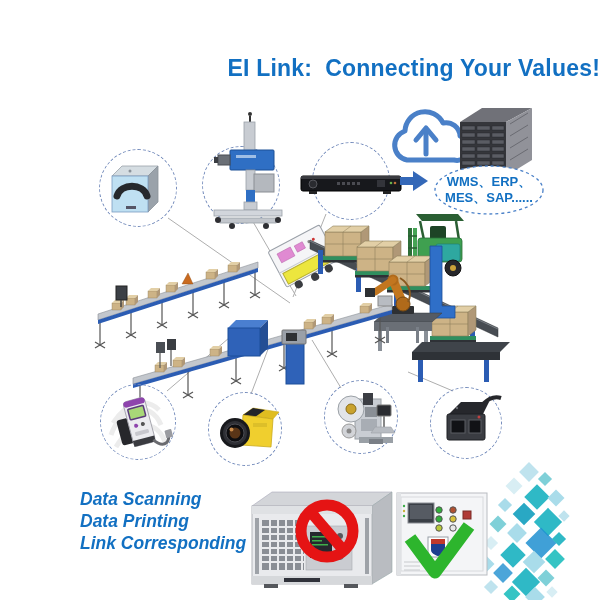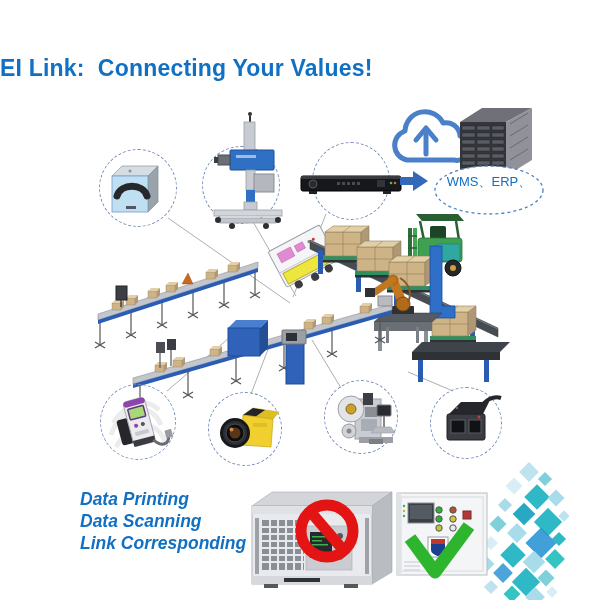--- a/index.html
+++ b/index.html
@@ -1,22 +1,22 @@
 <!DOCTYPE html>
 <html style="--title-blue: #1270c2; --accent-blue: #4a80c8; --conveyor-blue: #2b5cb3; --prohibition-red: #e51414; --check-green: #2db52d; --mosaic-teal: #2fb9c6;"><head>
 <meta charset="utf-8">
 <style>
   html,body{margin:0;padding:0;background:#fff;}
   #frame{position:relative;width:600px;height:600px;background:#fff;overflow:hidden;
          font-family:"Liberation Sans",sans-serif;}
   .abs{position:absolute;}
   .circle{position:absolute;border:1.5px dashed #7189ba;border-radius:50%;box-sizing:border-box;background:transparent;}
-  #title{left:0;top:55px;width:600px;text-align:left;font-size:23px;font-weight:bold;
+  #title{left:0;top:55px;width:600px;text-align:right;font-size:23px;font-weight:bold;
          color:var(--title-blue,#1270c2);white-space:pre;letter-spacing:.2px;}
-  #wms-text{left:434px;top:174px;width:110px;text-align:center;font-size:13px;font-weight:normal;
+  #wms-text{left:434px;top:174px;width:110px;text-align:center;font-size:13px;font-weight:bold;
             color:var(--title-blue,#1270c2);line-height:16px;z-index:6;}
   #footer-text{left:80px;top:488px;z-index:5;}
   .footer-line{font-size:17.5px;font-weight:bold;font-style:italic;
                color:var(--title-blue,#1a6fbd);line-height:22px;}
   svg{display:block;overflow:visible;}
   .z1{z-index:1}.z2{z-index:2}.z3{z-index:3}.z4{z-index:4}.z5{z-index:5}
 </style>
 </head>
 <body>
 
@@ -99,20 +99,21 @@
   <svg class="abs z4" style="left:400px;top:170px" width="30" height="24" viewBox="0 0 30 24">
     <rect x="0" y="7" width="13" height="8" fill="#3468b8"></rect>
     <polygon points="13,1 28,11 13,21" fill="#3468b8"></polygon>
   </svg>
 
   <svg class="abs z3" style="left:432px;top:164px" width="114" height="52" viewBox="0 0 114 52">
     <ellipse cx="57" cy="26" rx="54" ry="24" fill="#ffffff" stroke="#4a80c8" stroke-width="1.3" stroke-dasharray="3,3"></ellipse>
   </svg>
   <div id="wms-text" class="abs">
     <div>WMS、ERP、</div>
+    <div>MES、SAP......</div>
   </div>
 
   <div class="circle z3" style="left:99px;top:149px;width:78px;height:78px">
     <svg width="78" height="78" viewBox="0 0 78 78">
       <polygon points="12,26 22,16 58,16 48,26" fill="#d5dde2" stroke="#9aa2aa" stroke-width="0.8"></polygon>
       <polygon points="48,26 58,16 58,52 48,62" fill="#9aa2aa" stroke="#8a929a" stroke-width="0.8"></polygon>
       <rect x="12" y="26" width="36" height="36" fill="#bfe0f2" stroke="#7a9cc0" stroke-width="0.8"></rect>
       <path d="M17,46 C21,33 43,33 47,46" fill="none" stroke="#26282c" stroke-width="7" stroke-linecap="round"></path>
       <rect x="26" y="56" width="10" height="3" fill="#556"></rect>
       <circle cx="30" cy="21" r="1.5" fill="#8a929a"></circle>
@@ -452,22 +453,22 @@
       <polygon points="18,26 30,14 58,14 52,26" fill="#26272c"></polygon>
       <rect x="16" y="26" width="38" height="26" rx="2" fill="#3a3c42" stroke="#1d1e22"></rect>
       <rect x="20" y="32" width="14" height="13" fill="#111216" stroke="#5a5c62"></rect>
       <rect x="38" y="32" width="12" height="13" fill="#111216" stroke="#5a5c62"></rect>
       <circle cx="48" cy="29" r="1.5" fill="#c04040"></circle>
       <circle cx="26" cy="20" r="1.2" fill="#6a6c72"></circle>
     </svg>
   </div>
 
   <div id="footer-text" class="abs">
+    <div class="footer-line">Data Scanning</div>
     <div class="footer-line">Data Printing</div>
-    <div class="footer-line">Data Scanning</div>
     <div class="footer-line">Link Corresponding</div>
   </div>
 
   <svg class="abs z3" style="left:244px;top:486px" width="152" height="104" viewBox="0 0 152 104">
     <polygon points="8,20 28,6 148,6 128,20" fill="#d3d5d9" stroke="#aab" stroke-width="0.6"></polygon>
     <polygon points="128,20 148,6 148,86 128,98" fill="#b9bcc1" stroke="#9aa" stroke-width="0.6"></polygon>
     <rect x="8" y="20" width="120" height="78" fill="#e9eaed" stroke="#b3b6bb"></rect>
     <rect x="8" y="20" width="120" height="8" fill="#dfe1e4"></rect>
     <rect x="11" y="32" width="4" height="56" fill="#9ea2a8"></rect>
     <rect x="121" y="32" width="4" height="56" fill="#9ea2a8"></rect>

